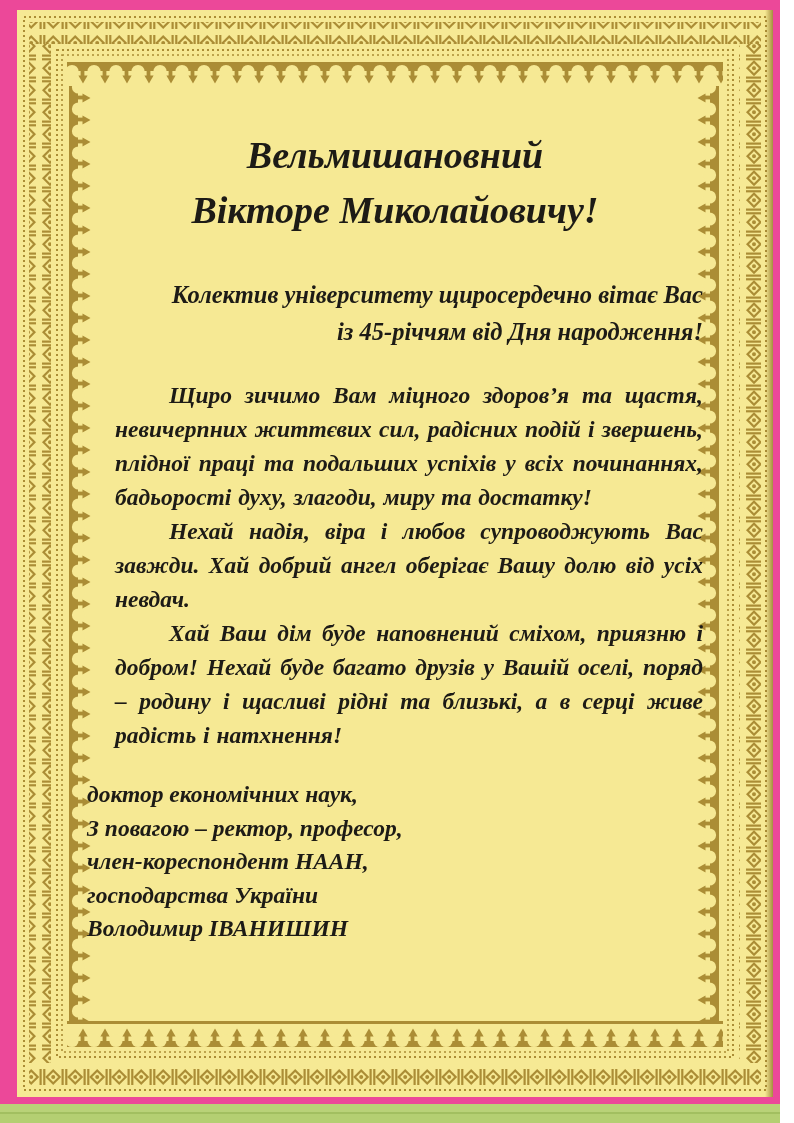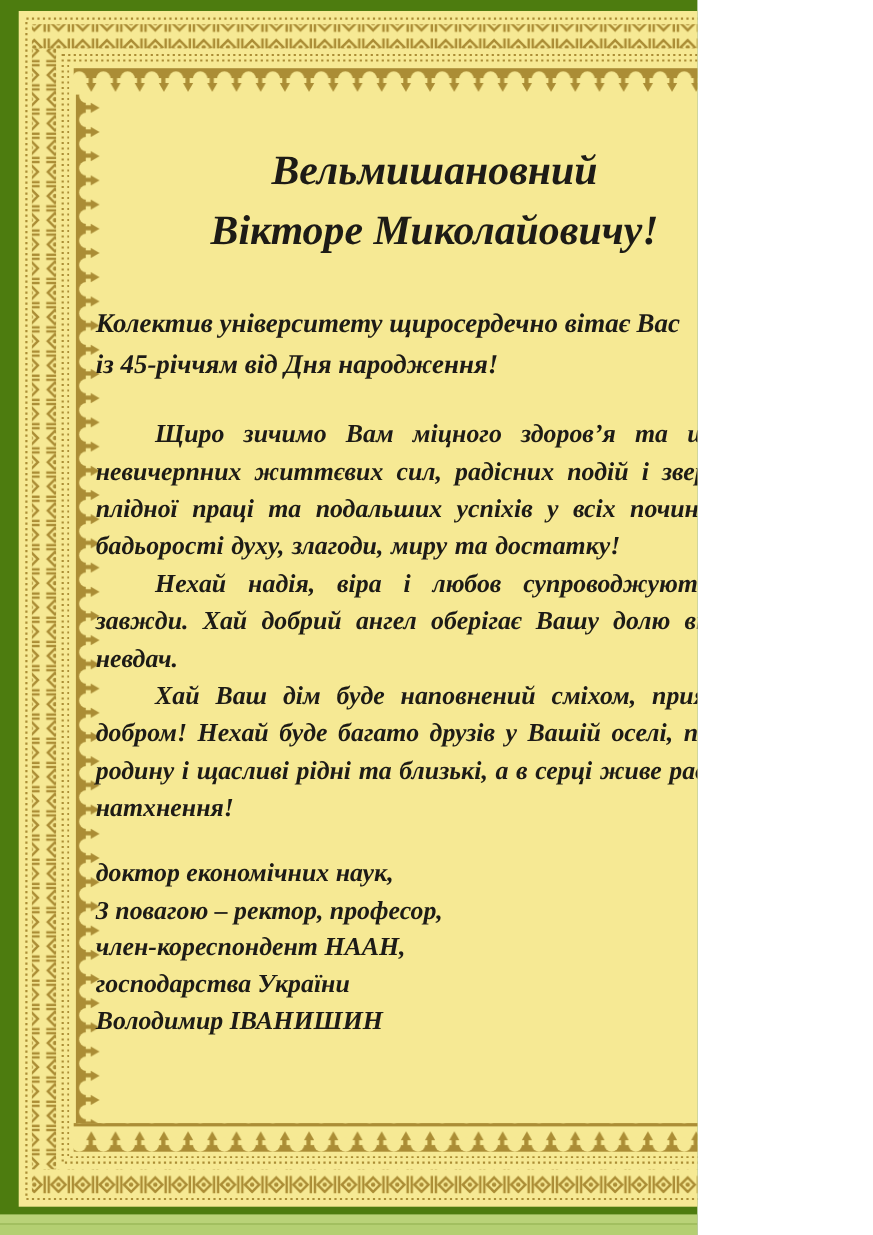--- a/index.html
+++ b/index.html
@@ -1,20 +1,20 @@
 <!DOCTYPE html>
 <html><head>
 <meta charset="utf-8">
 <style>
   html, body { margin: 0; padding: 0; }
   .page {
     position: relative;
-    width: 634px;
+    width: 780px;
     height: 1123px;
-    background: #4d7c0f;
+    background: #ec4899;
     overflow: hidden;
     font-family: "Liberation Serif", "DejaVu Serif", serif;
   }
   .bottom-strip {
     position: absolute;
     left: 0; top: 1104px;
     width: 100%; height: 19px;
     background: linear-gradient(#b9d278 0px, #b9d278 8px, #a2bf60 8px, #a2bf60 10px, #b4cf72 10px, #b4cf72 19px);
   }
   .sheet {
@@ -39,22 +39,22 @@
     position: absolute;
     left: 0; top: 0;
     width: 100%; height: 100%;
     box-sizing: border-box;
     padding: 118px 70px 0 70px;
     color: #1d1b16;
     font-weight: bold;
     font-style: italic;
   }
   .title { text-align: center; font-size: 38px; line-height: 55px; }
-  .subtitle { margin-top: 38px; text-align: left; font-size: 24.5px; line-height: 37px; }
-  .body-text { margin-top: 28px; font-size: 23.5px; line-height: 34px; text-align: justify; word-spacing: 1px; }
+  .subtitle { margin-top: 38px; text-align: right; font-size: 24.5px; line-height: 37px; }
+  .body-text { margin-top: 28px; font-size: 23.5px; line-height: 34px; text-align: justify; word-spacing: 1px; margin-left: 28px; }
   .body-text p { margin: 0; text-indent: 54px; }
   .signature { margin-top: 26px; font-size: 23.5px; line-height: 33.5px; text-align: left; }
 </style>
 </head>
 <body>
 
 <div class="page">
 
   <div class="bottom-strip"></div>
 

